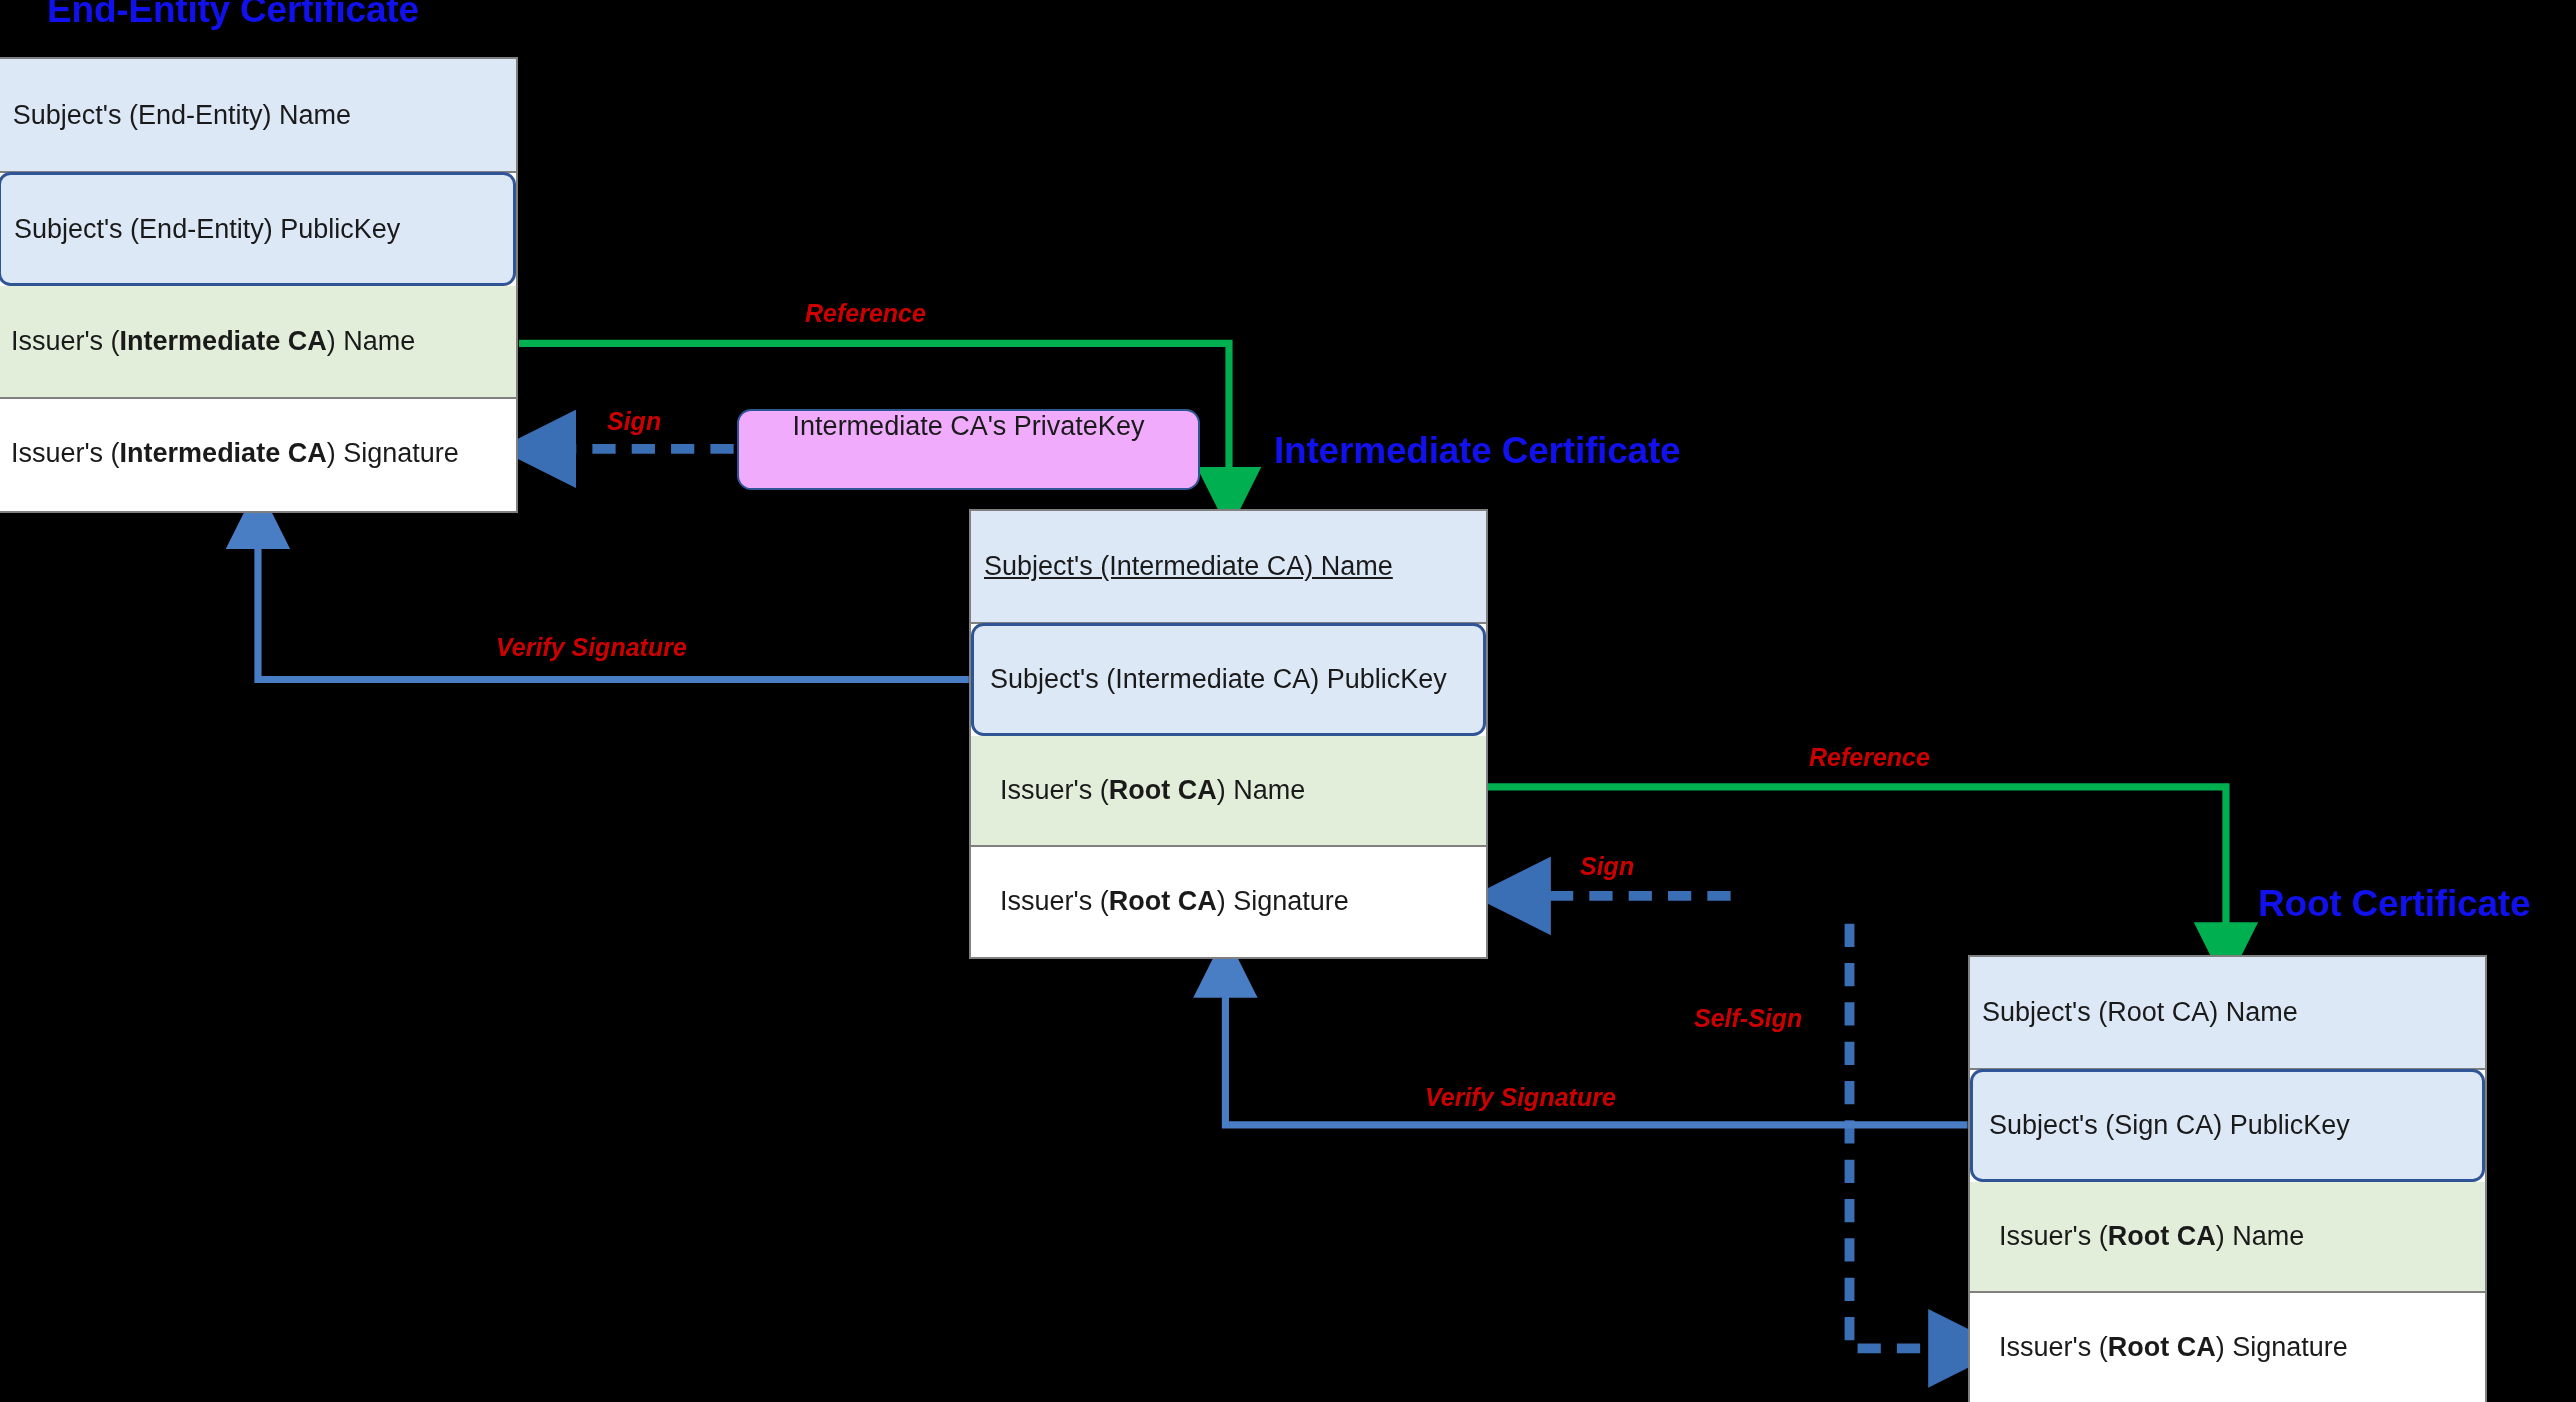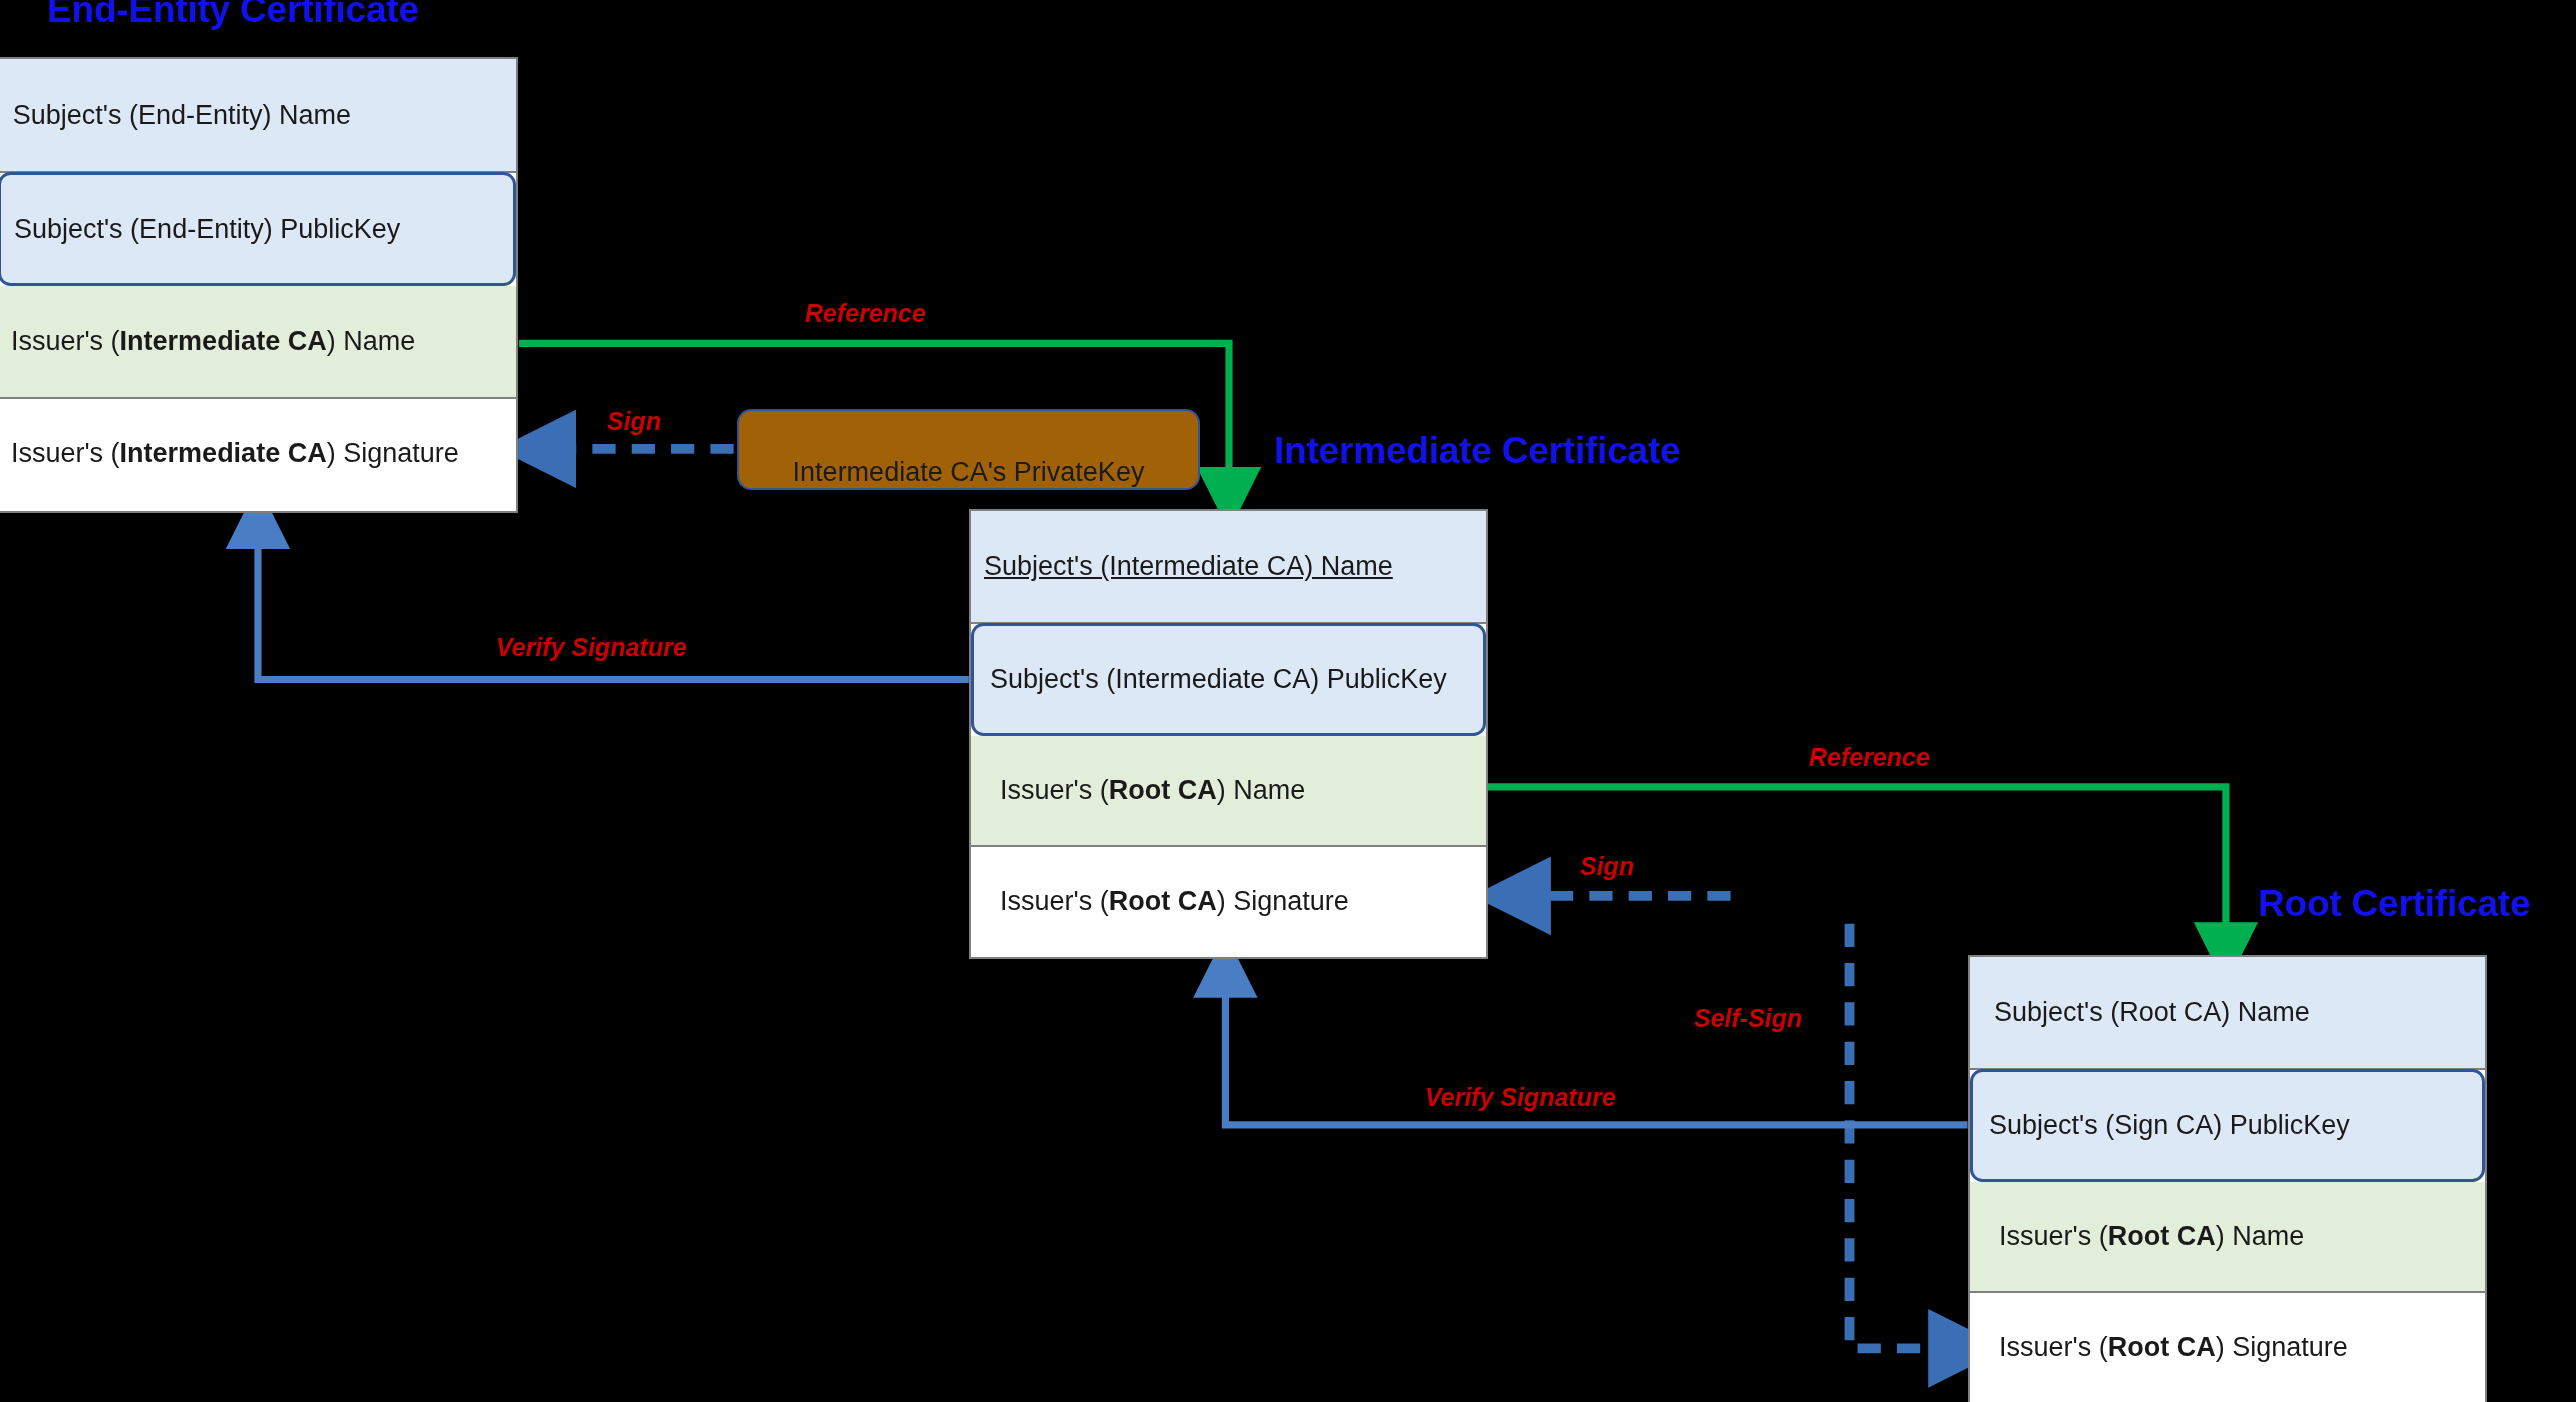--- a/index.html
+++ b/index.html
@@ -61,25 +61,25 @@
   }
   .row-issuer-sig {
     background: #ffffff;
   }
   .row .txt { display: inline-block; }
 
   
   .keybox {
     position: absolute;
     box-sizing: border-box;
-    background: #a16207;
+    background: #f0abfc;
     border: 2.7px solid #2f5596;
     border-radius: 14.3px;
     display: flex;
-    align-items: flex-end;
+    align-items: flex-start;
     justify-content: center;
     font-size: 27px;
     color: #1a1a1a;
     white-space: nowrap;
   }
 
   
   .cert-title {
     position: absolute;
     color: #1111ee;
@@ -179,21 +179,21 @@
 
     <div class="row row-issuer-sig" style="height:108px; padding-left:29px;">
       <span class="txt">Issuer's (</span>
         <b>Root CA</b>
         <span class="txt">) Signature</span>
     </div>
   </div>
 
   <div class="cert" style="left:1968px; top:955px; width:519px; height:450px;">
 
-    <div class="row row-subject-name" style="height:113px; padding-left:24px;">
+    <div class="row row-subject-name" style="height:113px; padding-left:12px;">
       <span class="txt">Subject's (Root CA) Name</span>
     </div>
 
     <div class="row row-subject-key" style="height:113px; padding-left:16px; margin-top:-0.9px;">
       <span class="txt">Subject's (Sign CA) PublicKey</span>
     </div>
 
     <div class="row row-issuer-name" style="height:111px; padding-left:29px;">
       <span class="txt">Issuer's (</span>
         <b>Root CA</b>

